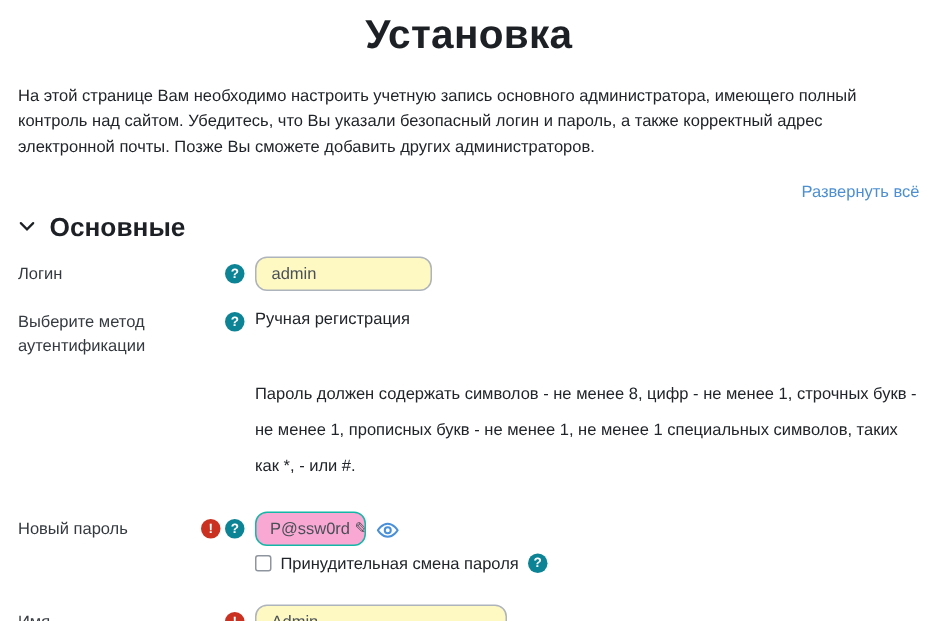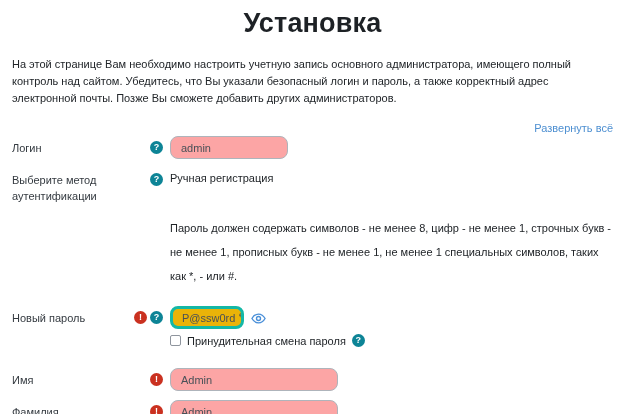--- a/index.html
+++ b/index.html
@@ -88,49 +88,49 @@
   .required-icon { background: #ca3120; cursor: default; }
 
   .tinput {
     height: 23px;
     border: 1px solid #aeb4bb;
     border-radius: 8px;
     padding: 0 10px;
     font-size: 11px;
     font-family: "Liberation Sans", "DejaVu Sans", sans-serif;
     color: #495057;
-    background: #fca5a5;
+    background: #fef9c3;
     outline: none;
   }
   .w-login { width: 118px; }
   .w-std { width: 168px; }
 
   .static-value { font-size: 11px; color: #212529; padding-top: 4px; }
 
   .hint {
     font-size: 11px;
     line-height: 24px;
     color: #212529;
     max-width: 452px;
     margin-top: 3px;
     margin-bottom: 2px;
   }
 
   .password-box {
     height: 23px;
     width: 74px;
-    border: 3px solid #14b8a6;
+    border: 1px solid #14b8a6;
     border-radius: 8px;
     padding: 0 6px 0 9px;
     display: inline-flex;
     align-items: center;
     gap: 3px;
     font-size: 11px;
     color: #495057;
-    background: #eab308;
+    background: #f9a8d4;
     overflow: hidden;
     white-space: nowrap;
   }
   .pencil { font-size: 11px; color: #495057; flex-shrink: 0; }
 
   .eye-btn { display: inline-flex; cursor: pointer; margin-top: 1px; }
 
   .check-row {
     display: flex;
     align-items: center;
@@ -158,20 +158,28 @@
 <div class="page">
 
   <h1 class="page-title">Установка</h1>
 
   <p class="intro">На этой странице Вам необходимо настроить учетную запись основного администратора, имеющего полный контроль над сайтом. Убедитесь, что Вы указали безопасный логин и пароль, а также корректный адрес электронной почты. Позже Вы сможете добавить других администраторов.</p>
 
   <div class="expand-row">
     <a class="expand-link">Развернуть всё</a>
   </div>
 
+  <div class="section-header">
+    <span class="chev">
+      <svg width="12" height="12" viewBox="0 0 16 16">
+          <path d="M2.5 5l5.5 5.5L13.5 5" stroke="#1d2125" stroke-width="2" fill="none" stroke-linecap="round"></path>
+        </svg>
+    </span>
+    <span class="section-title">Основные</span>
+  </div>
 
   <div class="frow">
     <div class="flabel">Логин</div>
     <div class="ficons">
       <span class="circle-icon help-icon">?</span>
     </div>
     <div class="ffield">
       <input class="tinput w-login" type="text" value="admin" style="">
     </div>
   </div>

